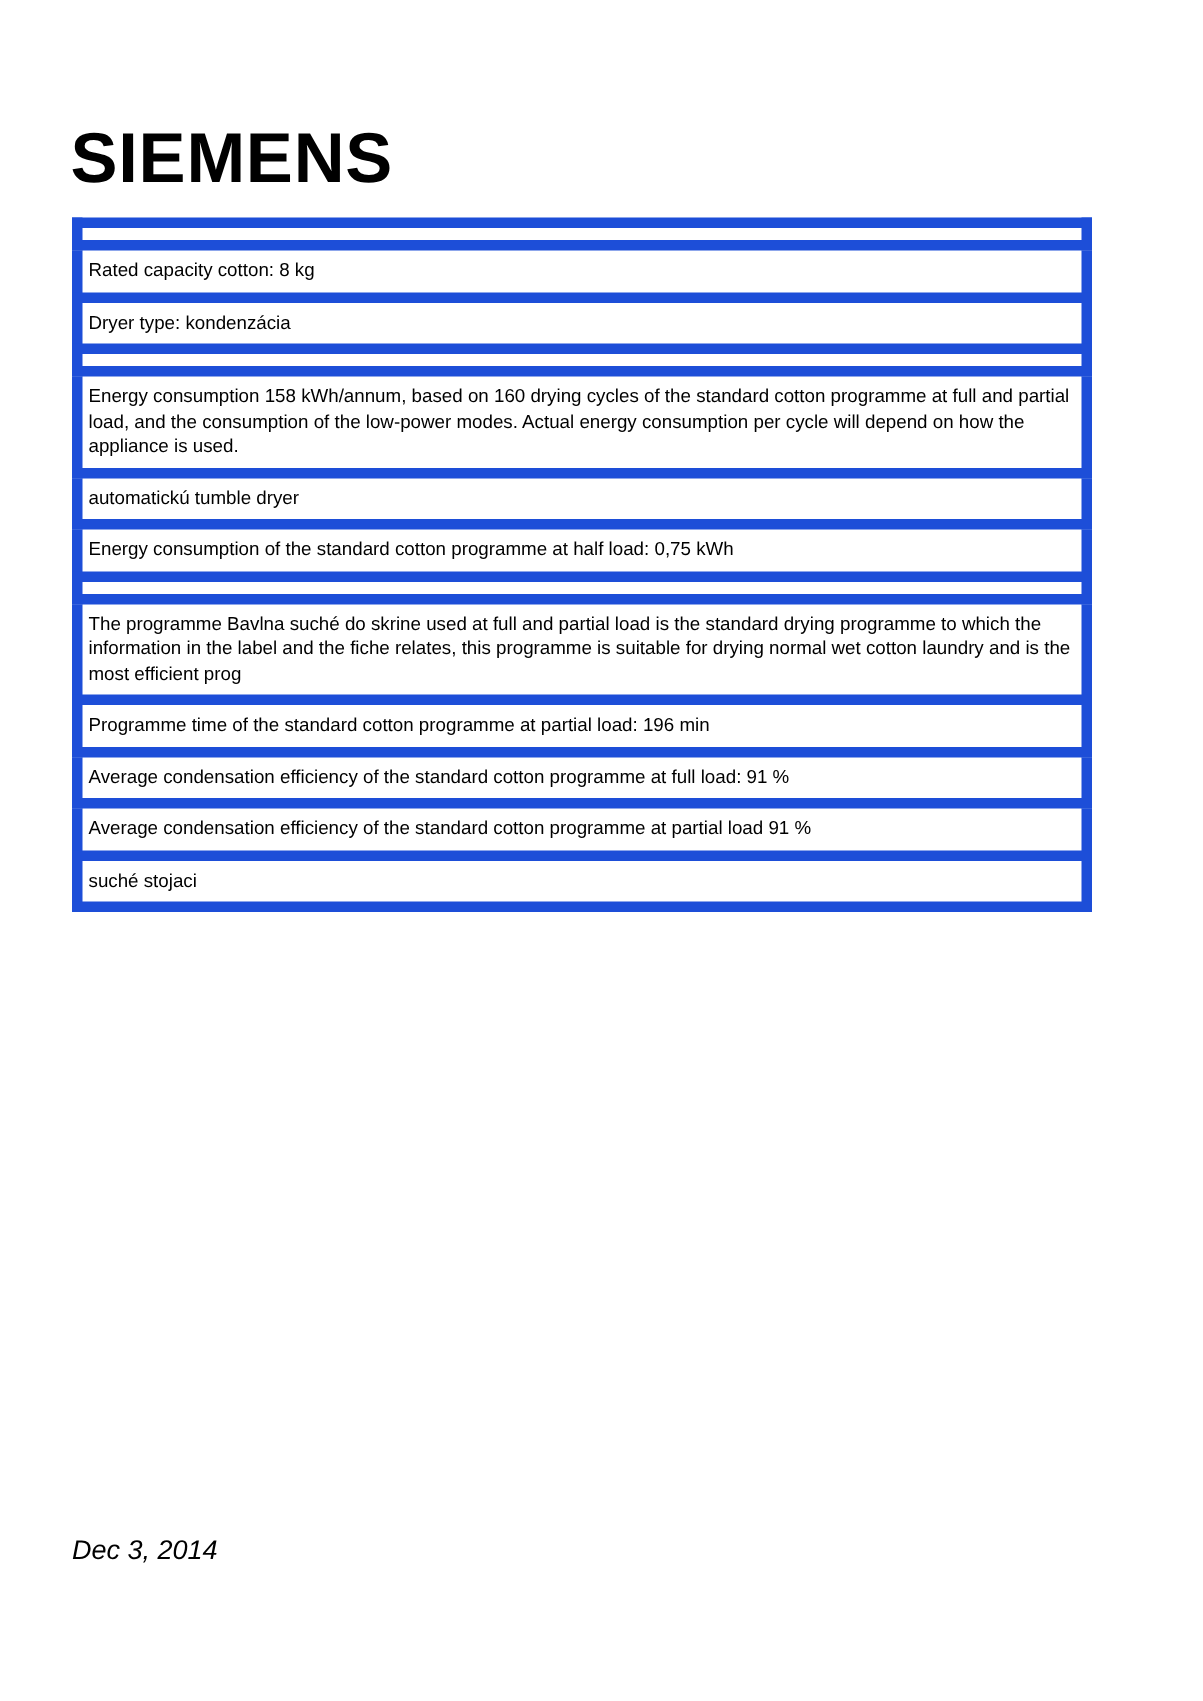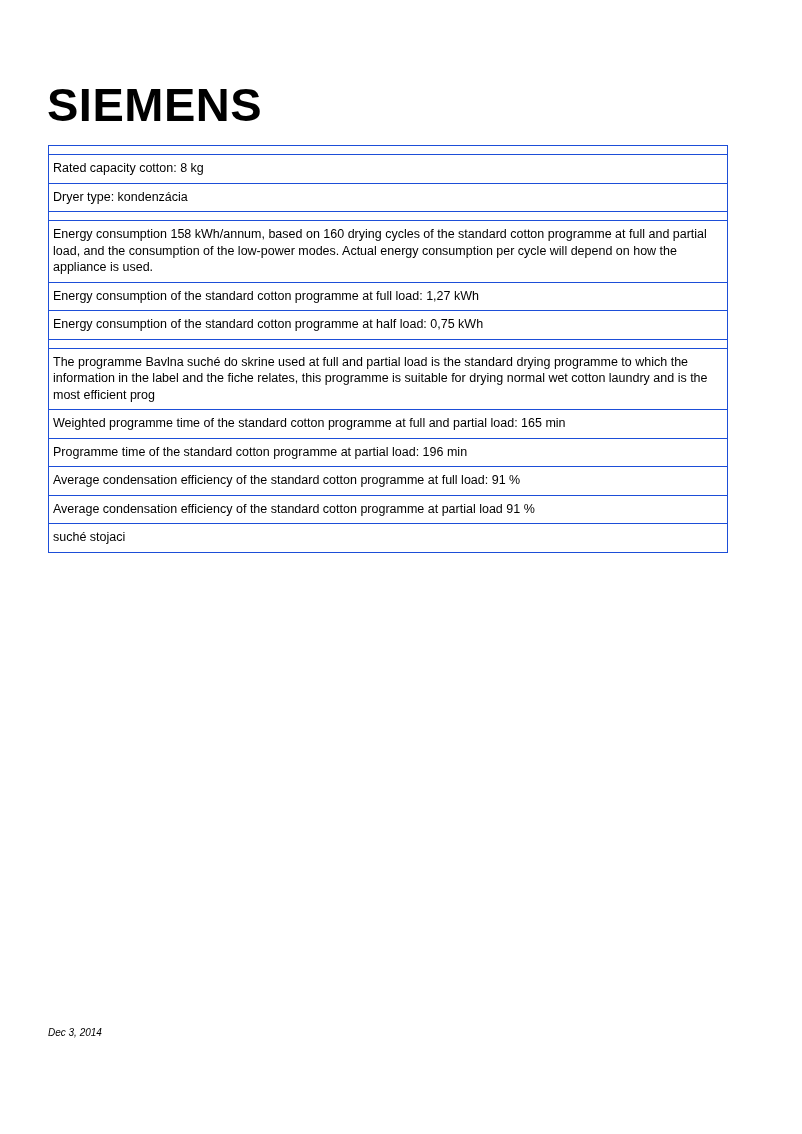--- a/index.html
+++ b/index.html
@@ -45,21 +45,21 @@
   
   .fiche-table {
     position: absolute;
     left: 48px;
     top: 145px;
     width: 680px;
     border-collapse: collapse;
     table-layout: fixed;
   }
   .fiche-table td {
-    border: 1px solid #1d4ed8;
+    border: 7px solid #1d4ed8;
     padding: 0;
     vertical-align: top;
     background: #ffffff;
     margin-left: 44px;
   }
   .cell-text {
     font-size: 12.5px;
     line-height: 16.5px;
     padding: 5px 4px 6px 4px;
     word-wrap: break-word;
@@ -75,21 +75,21 @@
   }
   tr.text-row td {
     height: 16px;
   }
 
   
   .footer-date {
     position: absolute;
     left: 48px;
     top: 1025px;
-    font-size: 10px;
+    font-size: 18px;
     line-height: 16px;
     font-style: italic;
     color: #000000;
     white-space: nowrap;
   }
 </style>
 </head>
 <body>
 
 <div class="page">
@@ -118,41 +118,36 @@
             <div class="cell-text"></div>
           </td>
         </tr>
         <tr class="text-row">
           <td>
             <div class="cell-text">Energy consumption 158 kWh/annum, based on 160 drying cycles of the standard cotton programme at full and partial load, and the consumption of the low-power modes. Actual energy consumption per cycle will depend on how the appliance is used.</div>
           </td>
         </tr>
         <tr class="text-row">
           <td>
-            <div class="cell-text">Energy consumption of the standard cotton programme at full load: 1,27 kWh</div>
+            <div class="cell-text">automatickú tumble dryer</div>
           </td>
         </tr>
         <tr class="text-row">
           <td>
             <div class="cell-text">Energy consumption of the standard cotton programme at half load: 0,75 kWh</div>
           </td>
         </tr>
         <tr class="spacer-row">
           <td>
             <div class="cell-text"></div>
           </td>
         </tr>
         <tr class="text-row">
           <td>
             <div class="cell-text">The programme Bavlna suché do skrine used at full and partial load is the standard drying programme to which the information in the label and the fiche relates, this programme is suitable for drying normal wet cotton laundry and is the most efficient prog</div>
-          </td>
-        </tr>
-        <tr class="text-row">
-          <td>
-            <div class="cell-text">Weighted programme time of the standard cotton programme at full and partial load: 165 min</div>
           </td>
         </tr>
         <tr class="text-row">
           <td>
             <div class="cell-text">Programme time of the standard cotton programme at partial load: 196 min</div>
           </td>
         </tr>
         <tr class="text-row">
           <td>
             <div class="cell-text">Average condensation efficiency of the standard cotton programme at full load: 91 %</div>

